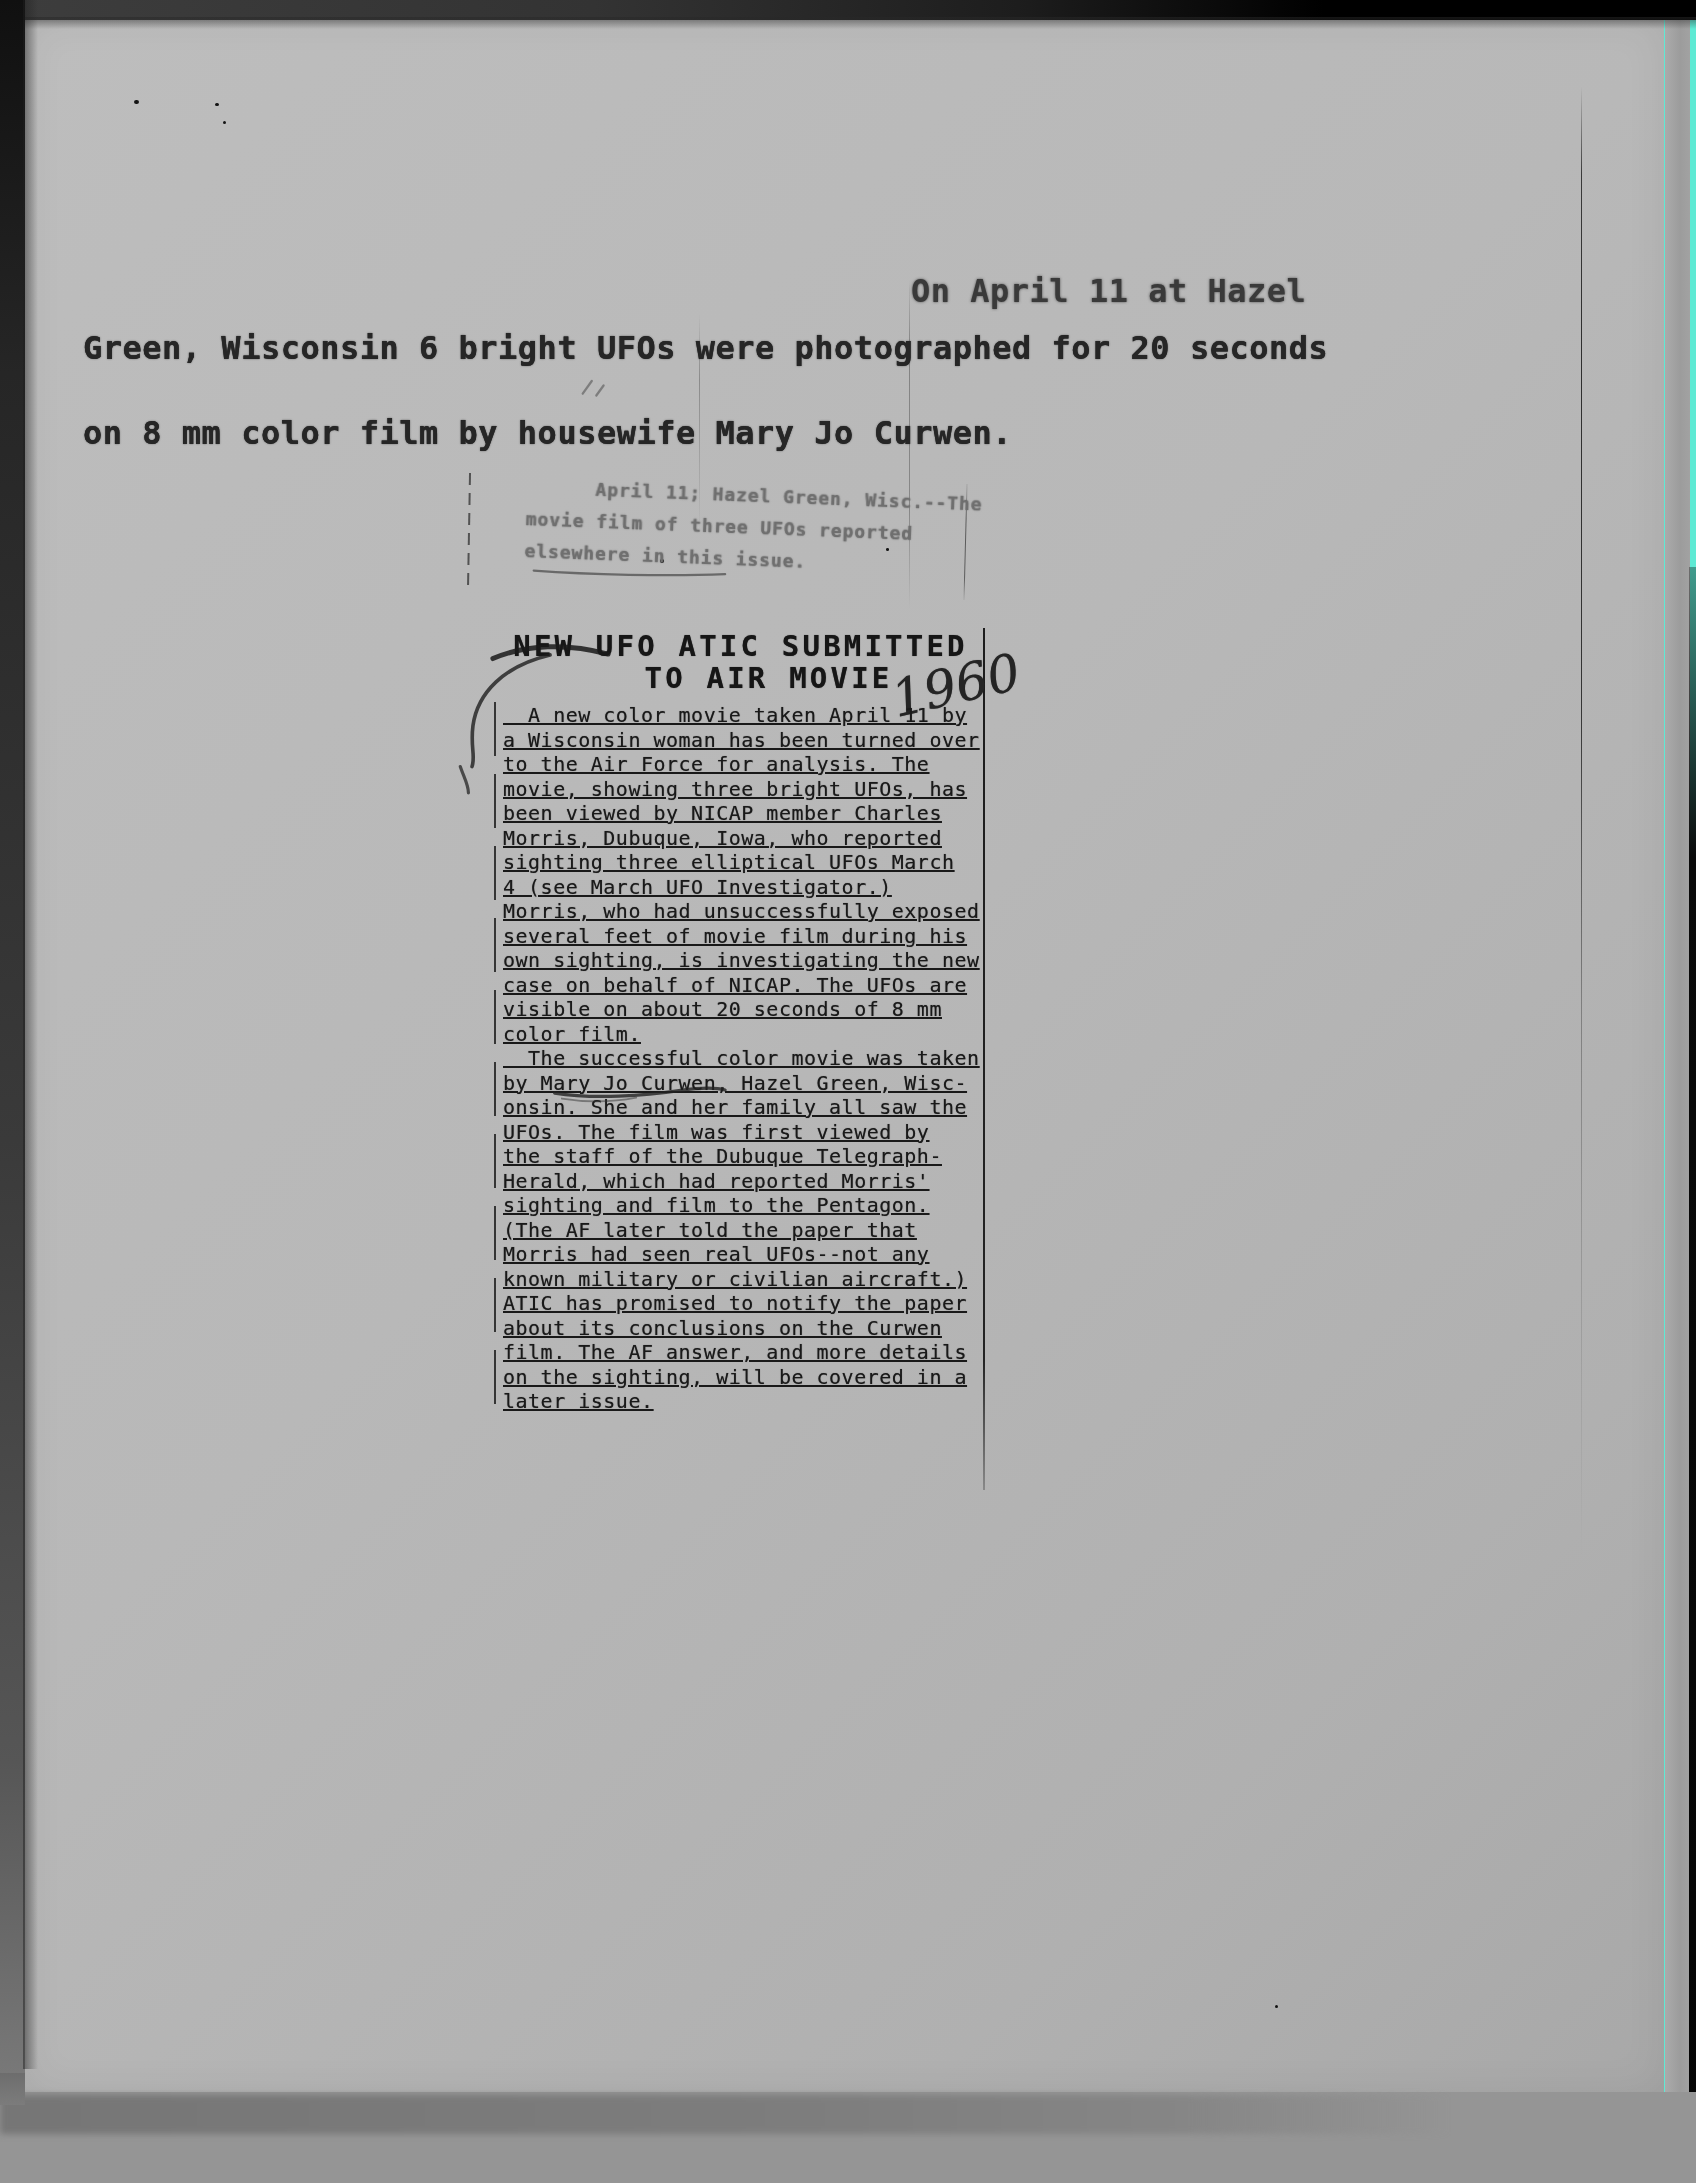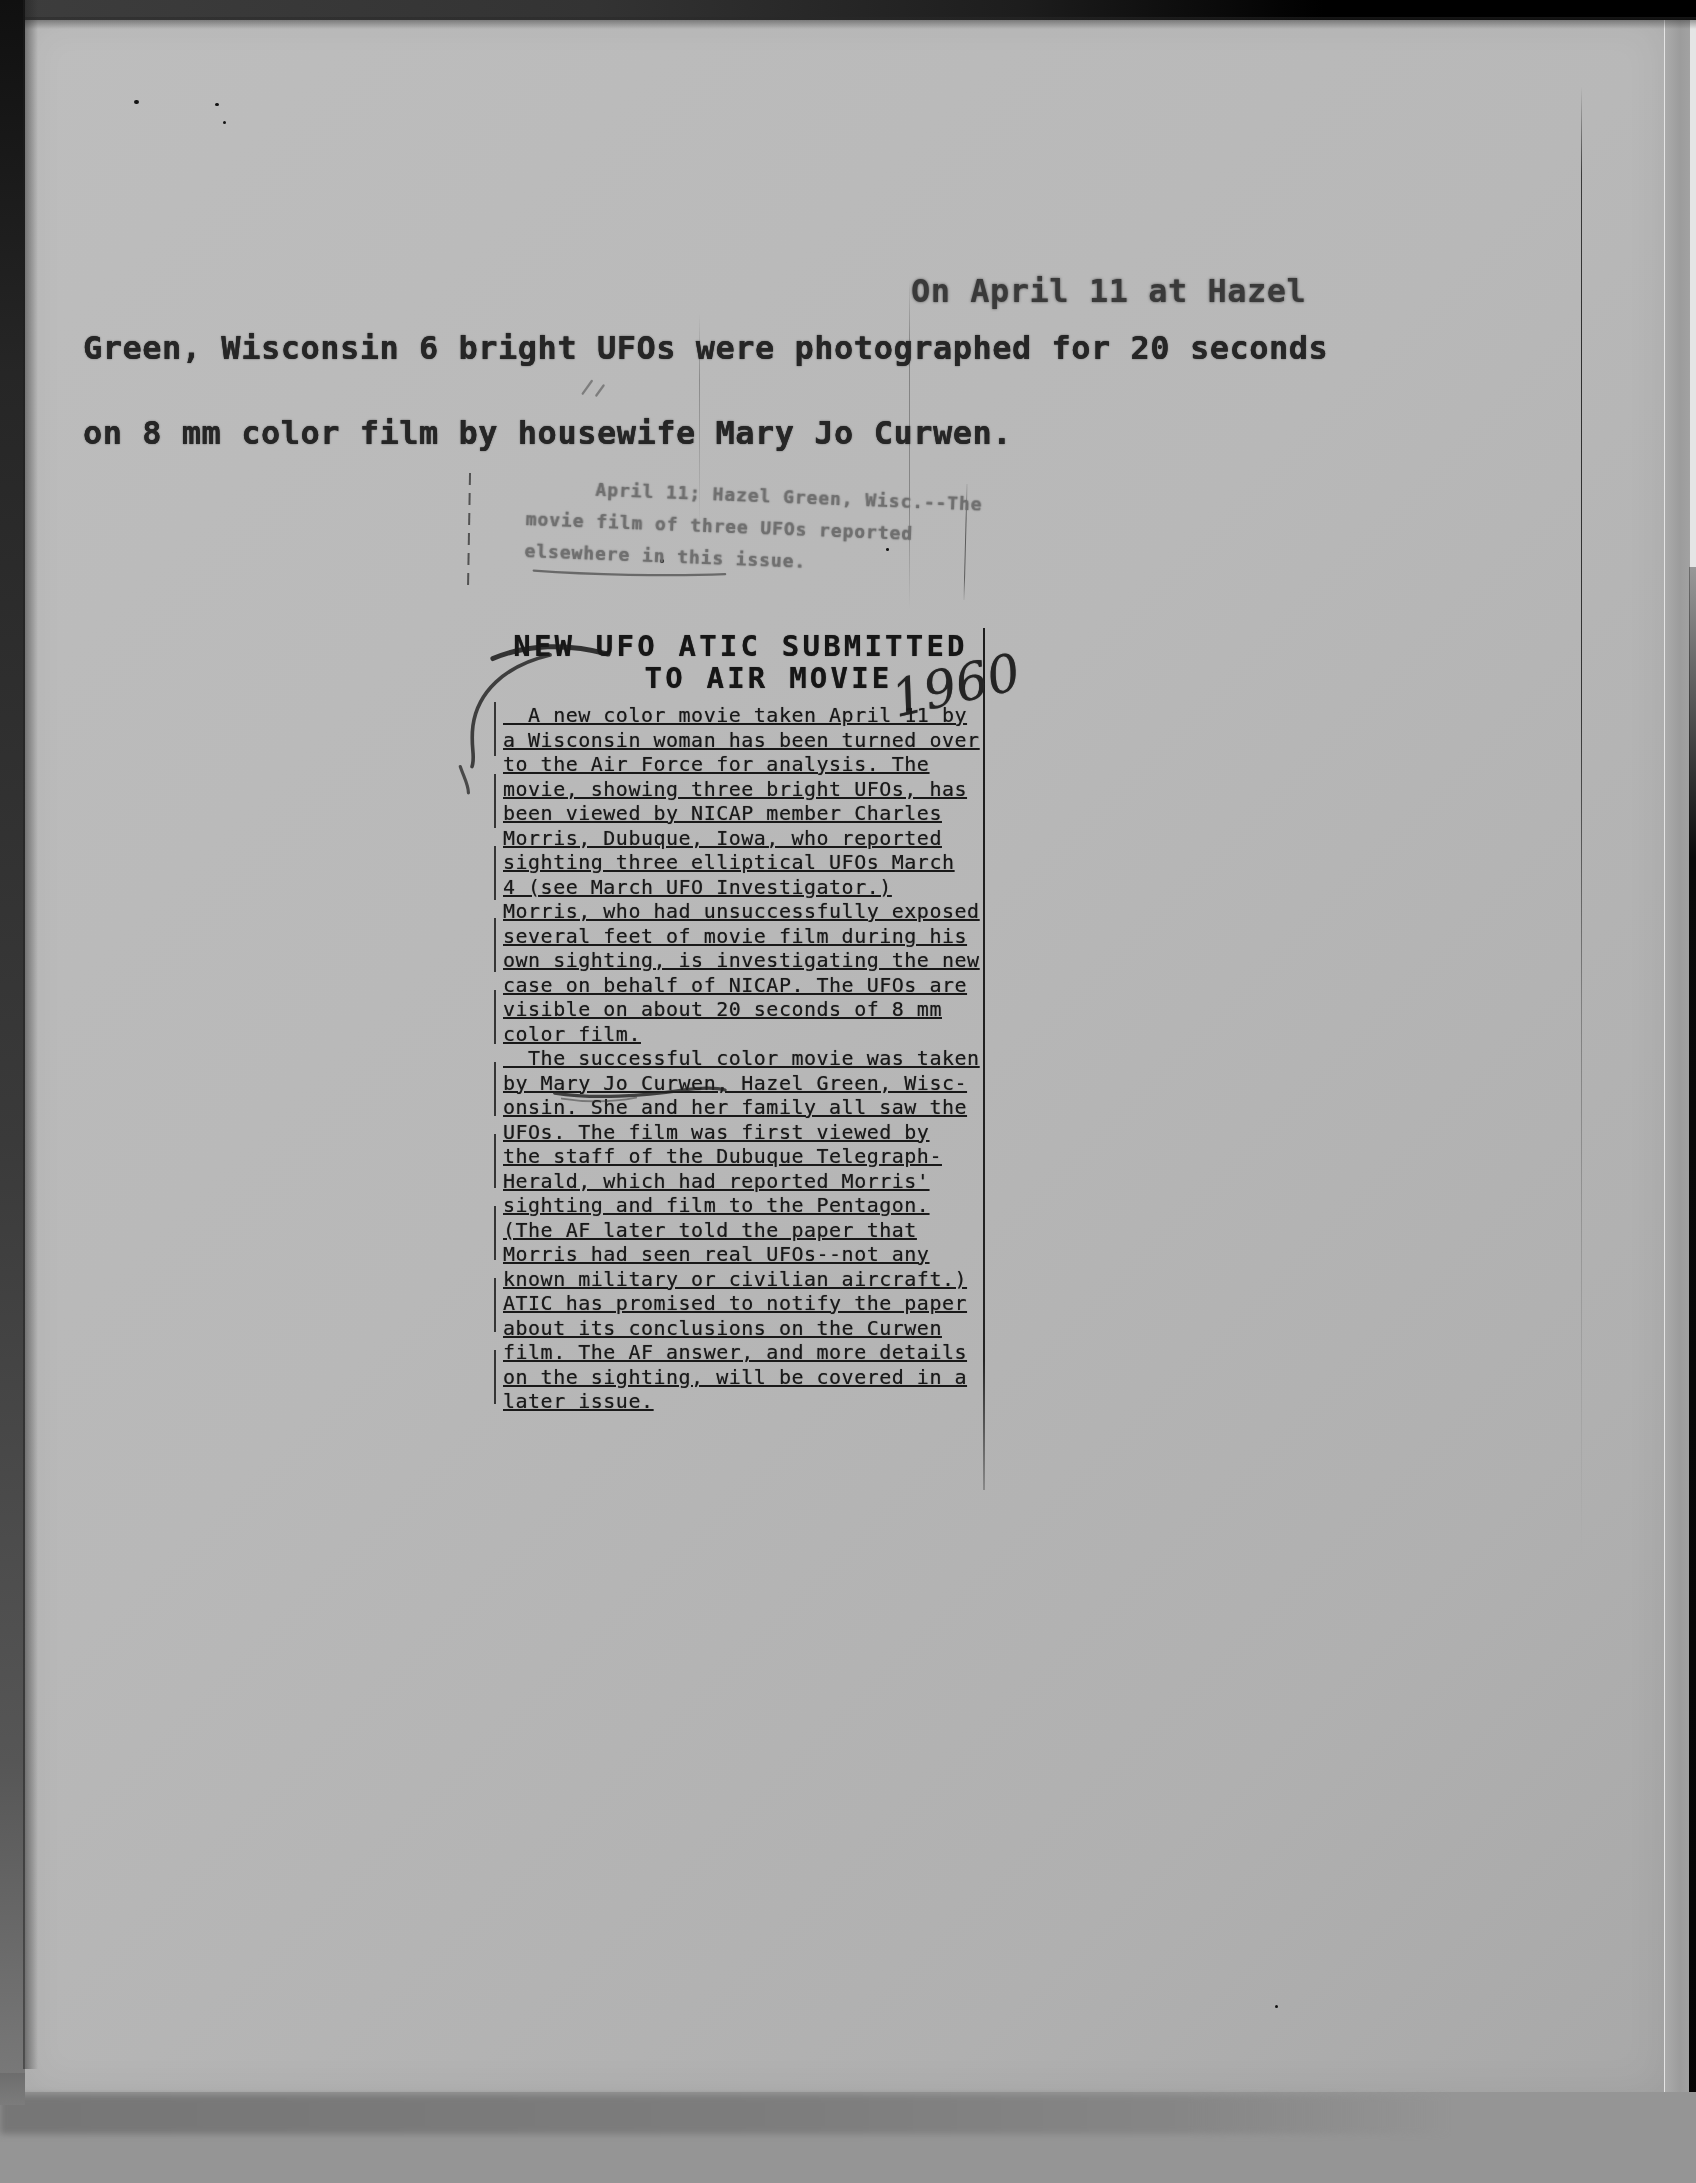--- a/index.html
+++ b/index.html
@@ -1,20 +1,20 @@
 <!DOCTYPE html>
 <html style="font-size:7.3px"><head>
 <meta charset="utf-8">
 <style>
   html,body{margin:0;padding:0;background:#6f6f6f;}
   .photo{
     position:relative;
     width:1697px;height:2183px;
     overflow:hidden;
-    background:#e5e5e5;
+    background:#5eead4;
     font-family:"DejaVu Sans Mono", monospace;
   }
   
   .top-band{
     position:absolute;left:0;top:0;width:1697px;height:20px;
     background:linear-gradient(to right,#3d3d3d 0%,#333 35%,#1d1d1d 60%,#000 78%,#000 100%);
   }
   .top-band-soft{
     position:absolute;left:0;top:17px;width:1697px;height:11.8px;
     background:linear-gradient(to bottom,rgba(40,40,40,.55),rgba(40,40,40,0));

